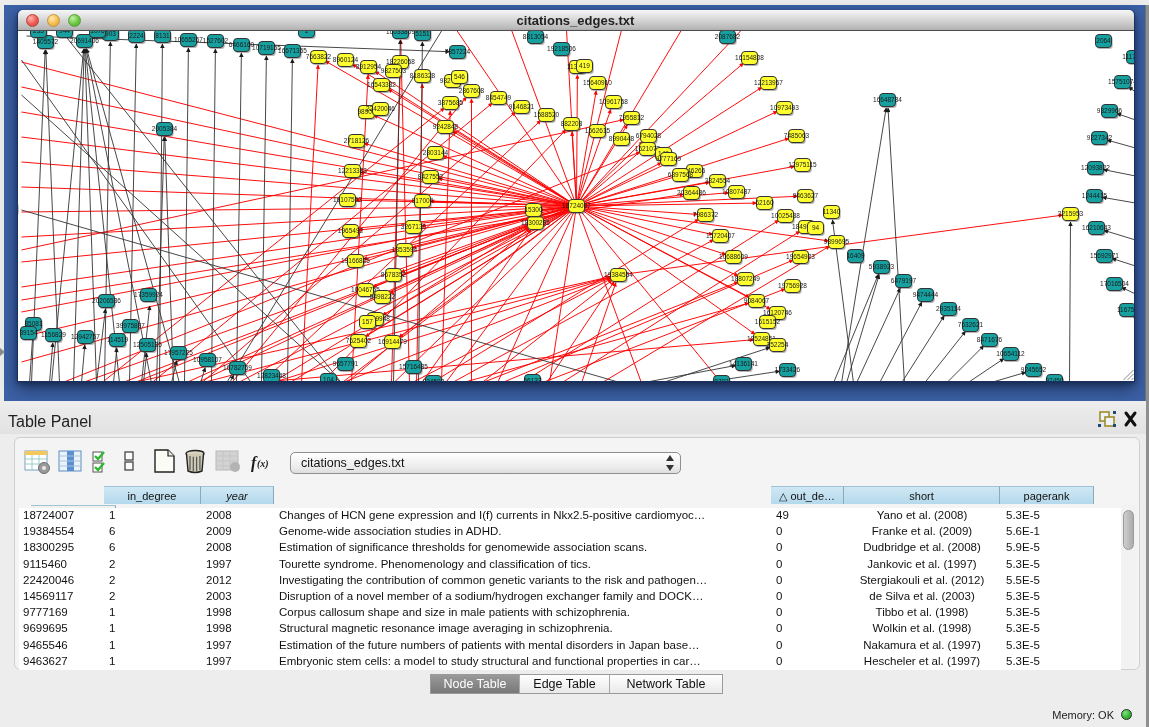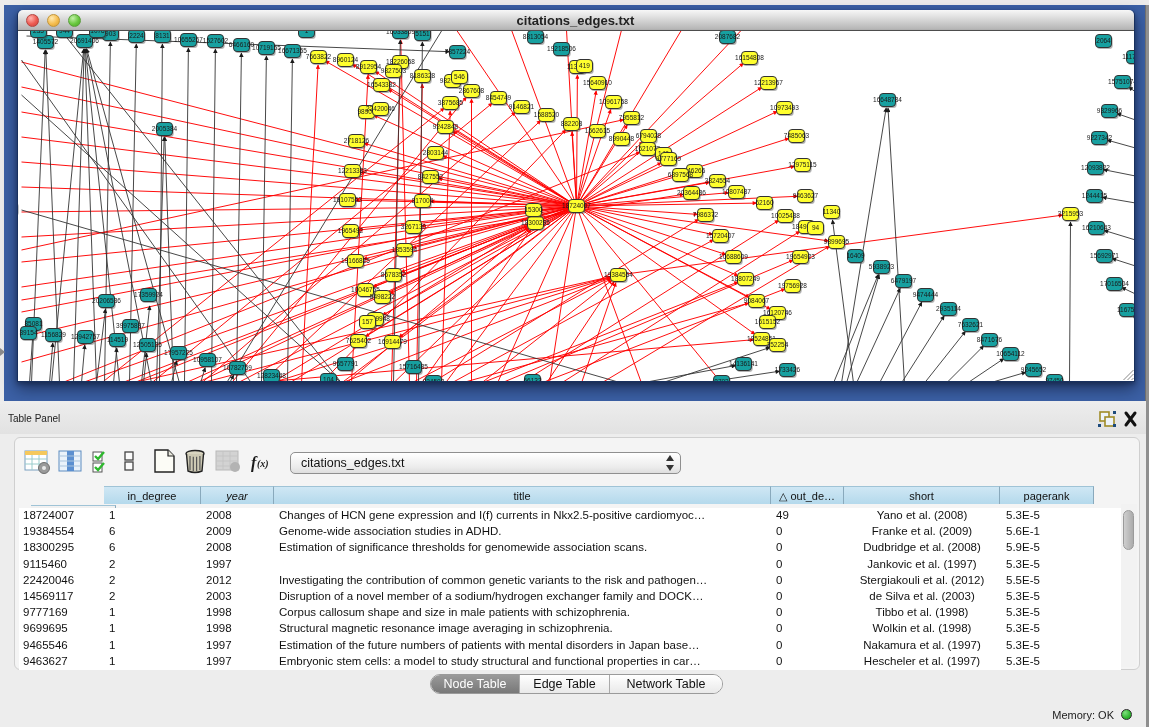--- a/index.html
+++ b/index.html
@@ -6,34 +6,34 @@
 #win { position:absolute; left:12.5px; top:5px; width:1118px; height:372px; border-radius:5px 5px 0 0;
   box-shadow: 0 7px 16px rgba(8,16,40,0.55), 0 2px 5px rgba(8,16,40,0.4); border:1px solid #18305e; border-top:none; }
 #titlebar { position:absolute; left:0; top:0; width:100%; height:21px; border-radius:5px 5px 0 0;
   background:linear-gradient(#f7f7f7, #d9d9d9 45%, #b8b8b8 92%, #acacac);
   border-bottom:1px solid #4d4d4d; }
 #titlebar .tl { position:absolute; top:3.5px; width:13px; height:13px; border-radius:50%; }
 #title { position:absolute; width:100%; text-align:center; top:3px; font-size:13px; font-weight:bold; color:#222; }
 #canvas { position:absolute; left:0; top:21px; width:1116px; height:350px; background:#fff; overflow:hidden; }
 #tablepanel { position:absolute; left:0; top:401px; width:1146px; height:326px; background:#ededed; }
 #tp-head { position:absolute; left:0; top:3px; width:1146px; height:30px; background:linear-gradient(#ececec,#e2e2e2); }
-#tp-head span { position:absolute; left:8px; top:9px; font-size:10px; color:#222; }
+#tp-head span { position:absolute; left:8px; top:9px; font-size:16px; color:#222; }
 #toolbox { position:absolute; left:14px; top:36px; width:1126px; height:233px; background:#f4f4f4; border:1px solid #cfcfcf; border-radius:6px; }
 .hdr { position:absolute; top:48px; height:18px; font-size:11px; color:#111; text-align:center; line-height:18px;
    background:linear-gradient(#cfe7f4,#b4d9ec); border-right:1px solid #89a9bc; border-top:1px solid #9fc3d6; }
 .trow { position:relative; height:16.2px; font-size:11.5px; color:#111; white-space:nowrap; }
 .trow div { position:absolute; top:1px; overflow:hidden; }
 .c0 { left:4px; width:80px; }
 .c1 { left:90px; width:90px; }
 .c2 { left:187px; width:66px; }
 .c3 { left:260px; width:492px; }
 .c4 { left:757px; width:66px; }
 .c5 { left:825px; width:156px; text-align:center; }
 .c6 { left:987px; width:88px; }
-#tabs { position:absolute; left:430px; top:273px; height:20px; display:flex; border:1px solid #9a9a9a; border-radius:10px; overflow:hidden; background:#fff; }
+#tabs { position:absolute; left:430px; top:273px; height:20px; display:flex; border:1px solid #9a9a9a; border-radius:0; overflow:hidden; background:#fff; }
 #tabs div { font-size:12.5px; line-height:19px; text-align:center; color:#111; border-right:1px solid #aaa; background:linear-gradient(#ffffff,#e9e9e9); }
 #tabs div.sel { background:linear-gradient(#9a9a9a,#787878); color:#fff; }
 #tabs div:last-child { border-right:none; }
 #status { position:absolute; left:0; top:300px; width:1146px; height:26px; }
 #memtext { position:absolute; right:32px; top:8px; font-size:11px; color:#222;padding-left:32px; }
 #memdot { position:absolute; right:14px; top:8px; width:11px; height:11px; border-radius:50%;
   background:radial-gradient(circle at 35% 30%, #7fe07f, #2fb52f 60%, #1f9a1f); border:1px solid #2b2b2b; }
 #rstrip { position:absolute; right:0; top:5px; width:4px; height:722px; background:#8f8f8f; border-left:1px solid #6e6e6e; }
 </style></head>
 <body>
@@ -746,21 +746,20 @@
     <div style="position:absolute;left:275px;top:14px;width:391px;height:22px;border:1px solid #8f8f8f;border-radius:5px;background:linear-gradient(#ffffff,#ececec 70%,#dedede);">
       <span style="position:absolute;left:10px;top:3px;font-size:12.5px;color:#111;">citations_edges.txt</span>
       <svg width="10" height="16" viewBox="0 0 10 16" style="position:absolute;right:5px;top:2px;">
         <path d="M5,0 L9,6 L1,6 Z" fill="#333"></path>
           <path d="M5,16 L9,10 L1,10 Z" fill="#333"></path>
       </svg>
     </div>
     <div class="hdr" style="left:16px;  width:85px; background:linear-gradient(#f2f2f2,#dcdcdc);margin-top:19px;">name</div>
     <div class="hdr" style="left:89px; width:97px;">in_degree</div>
     <div class="hdr" style="left:186px;width:73px;font-style:italic;">year</div>
-    <div class="hdr" style="left:259px;width:497px;">title</div>
     <div class="hdr" style="left:756px;width:73px;">△ out_de…</div>
     <div class="hdr" style="left:829px;width:156px;">short</div>
     <div class="hdr" style="left:985px;width:94px;">pagerank</div>
     <div style="position:absolute;left:4px;top:70px;width:1102px;height:162px;overflow:hidden;background:#fff;">
         <div class="trow">
           <div class="c0">18724007</div>
           <div class="c1">1</div>
           <div class="c2">2008</div>
           <div class="c3">Changes of HCN gene expression and I(f) currents in Nkx2.5-positive cardiomyoc…</div>
           <div class="c4">49</div>
@@ -782,20 +781,21 @@
           <div class="c2">2008</div>
           <div class="c3">Estimation of significance thresholds for genomewide association scans.</div>
           <div class="c4">0</div>
           <div class="c5">Dudbridge et al. (2008)</div>
           <div class="c6">5.9E-5</div>
         </div>
         <div class="trow">
           <div class="c0">9115460</div>
           <div class="c1">2</div>
           <div class="c2">1997</div>
+          <div class="c3">Tourette syndrome. Phenomenology and classification of tics.</div>
           <div class="c4">0</div>
           <div class="c5">Jankovic et al. (1997)</div>
           <div class="c6">5.3E-5</div>
         </div>
         <div class="trow">
           <div class="c0">22420046</div>
           <div class="c1">2</div>
           <div class="c2">2012</div>
           <div class="c3">Investigating the contribution of common genetic variants to the risk and pathogen…</div>
           <div class="c4">0</div>

